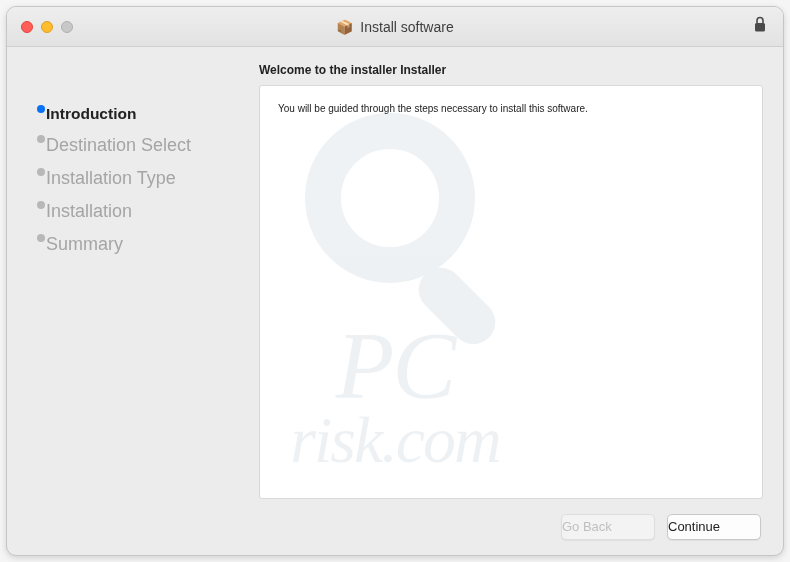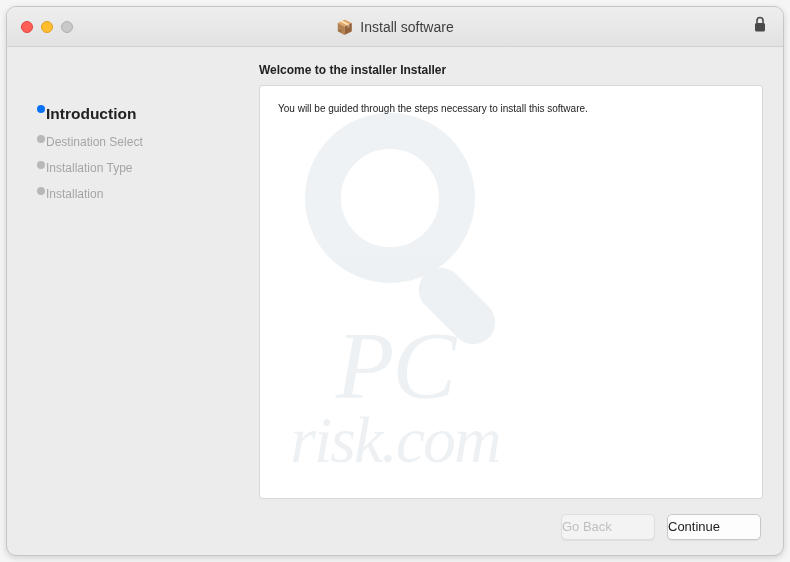--- a/index.html
+++ b/index.html
@@ -110,21 +110,21 @@
       padding: 6px 0;
     }
     .bullet {
       width: 8px;
       height: 8px;
       border-radius: 50%;
       flex-shrink: 0;
       margin-left: 6px;
     }
     .step-label {
-      font-size: 12px;
+      font-size: 18px;
     }
     .step-active .bullet { background: #0a73f5; }
     .step-active .step-label { color: #222; font-weight: 700; font-size: 15.5px; }
     .step-inactive .bullet { background: #b8b8b8; }
     .step-inactive .step-label { color: #a5a5a5; }
     .content-panel {
       flex: 1;
       background: #ffffff;
       border: 1px solid #d8d8d8;
       border-radius: 3px;
@@ -250,20 +250,24 @@
           <div class="step-label">Destination Select</div>
         </div>
         <div class="step step-inactive">
           <div class="bullet"></div>
           <div class="step-label">Installation Type</div>
         </div>
         <div class="step step-inactive">
           <div class="bullet"></div>
           <div class="step-label">Installation</div>
         </div>
+        <div class="step step-inactive">
+          <div class="bullet"></div>
+          <div class="step-label">Summary</div>
+        </div>
       </div>
 
       <div class="content-panel">
         <div>You will be guided through the steps necessary to install this software.</div>
       </div>
 
     </div>
 
     <div class="footer">
       <div class="btn btn-disabled">Go Back</div>

